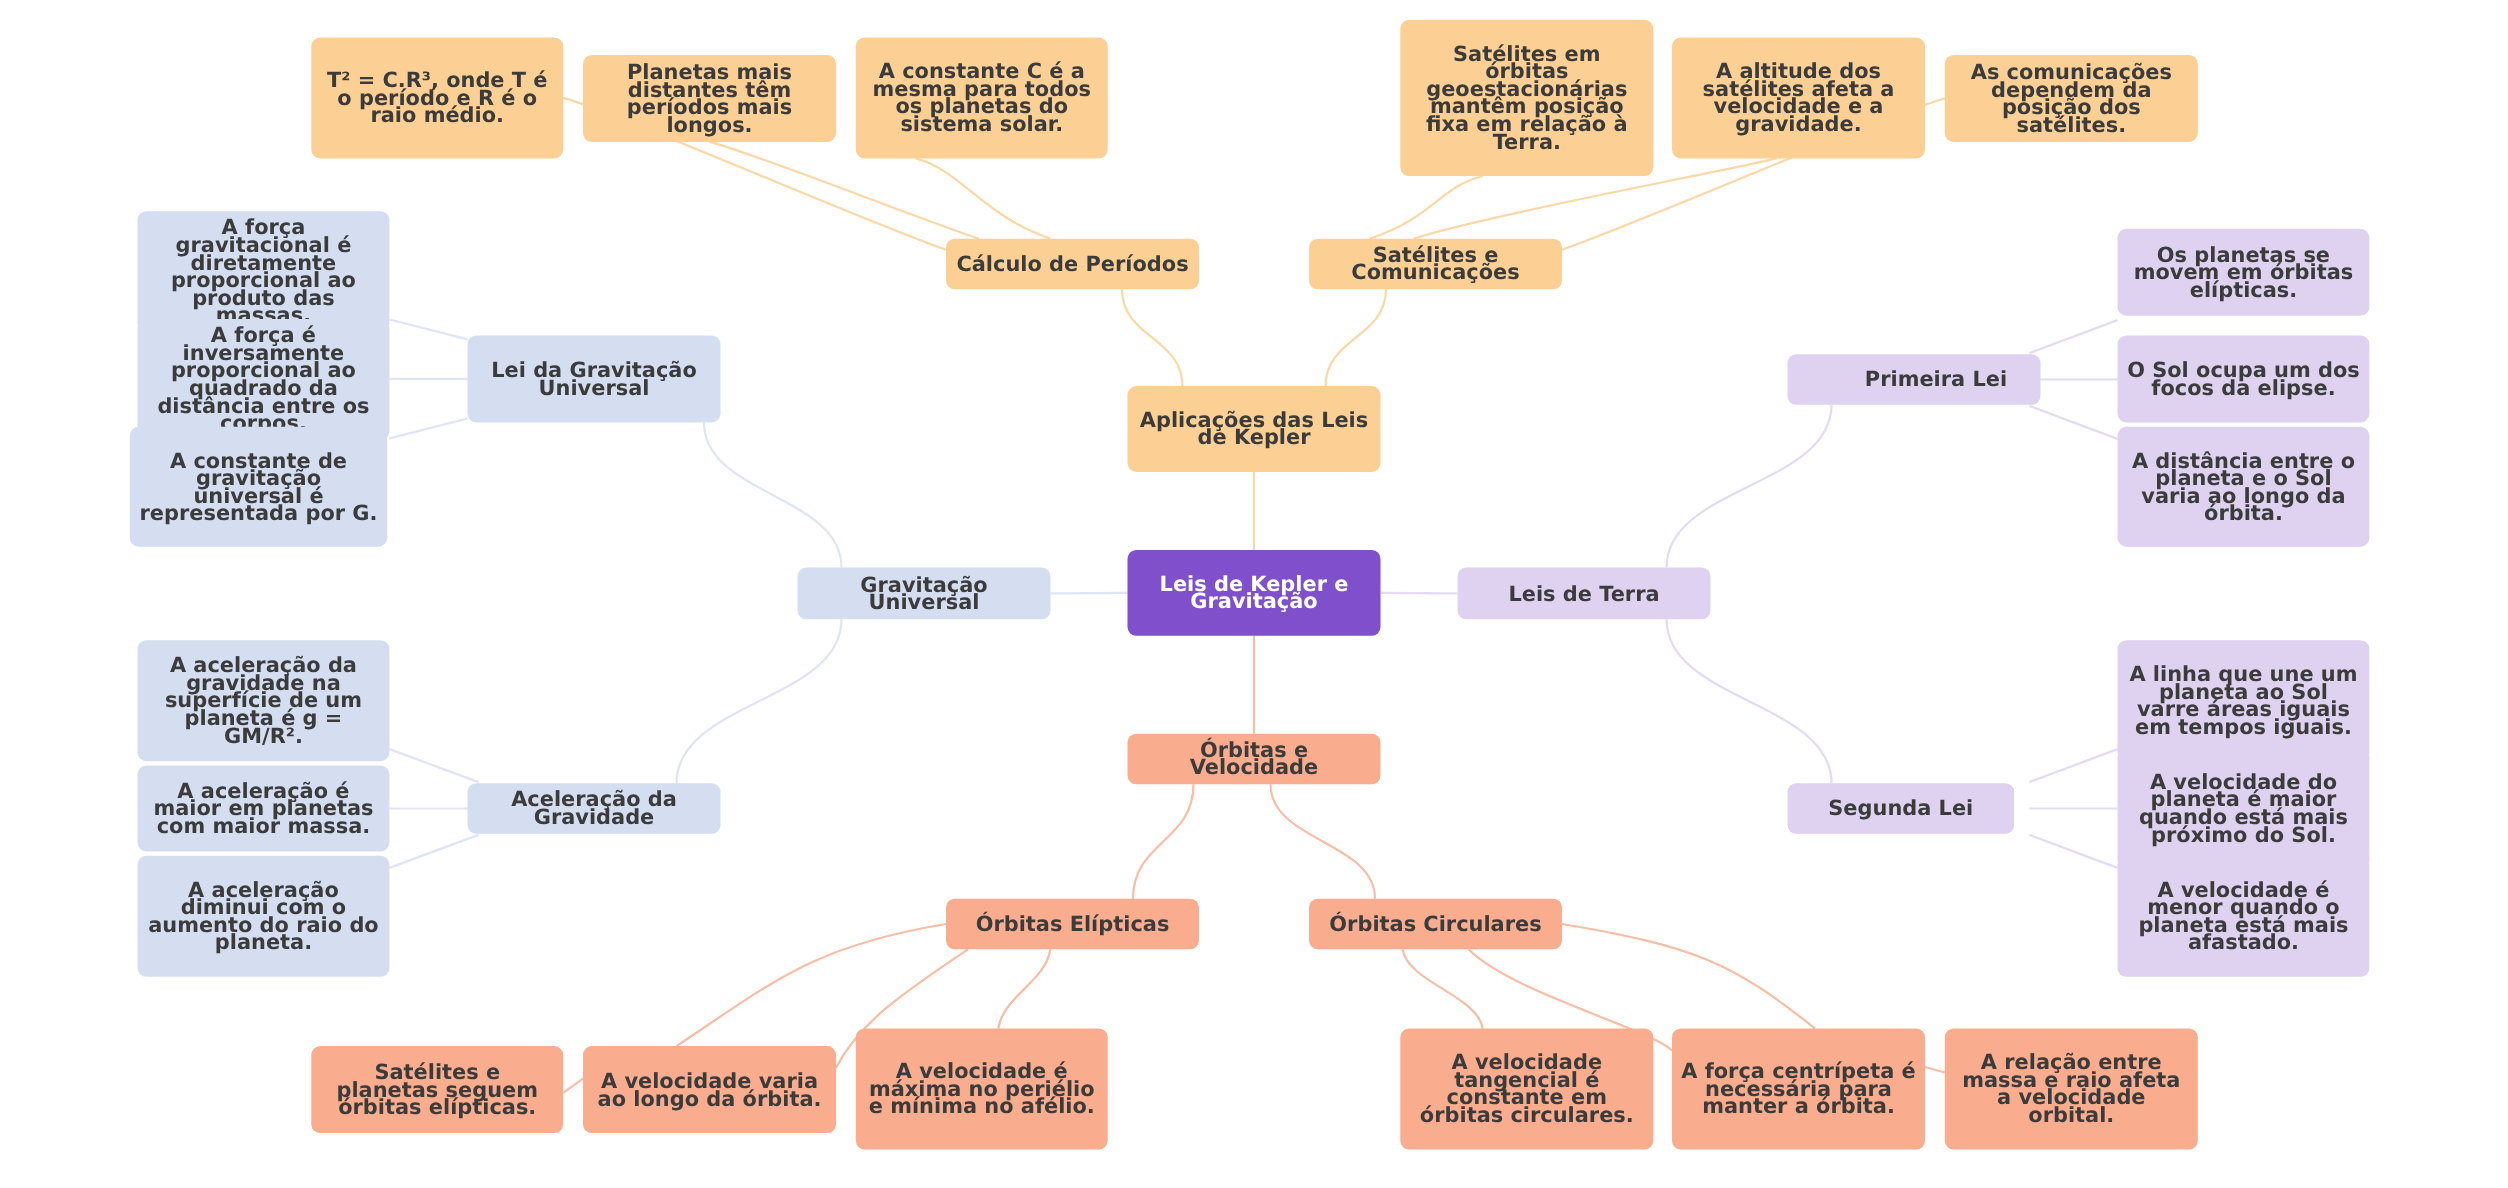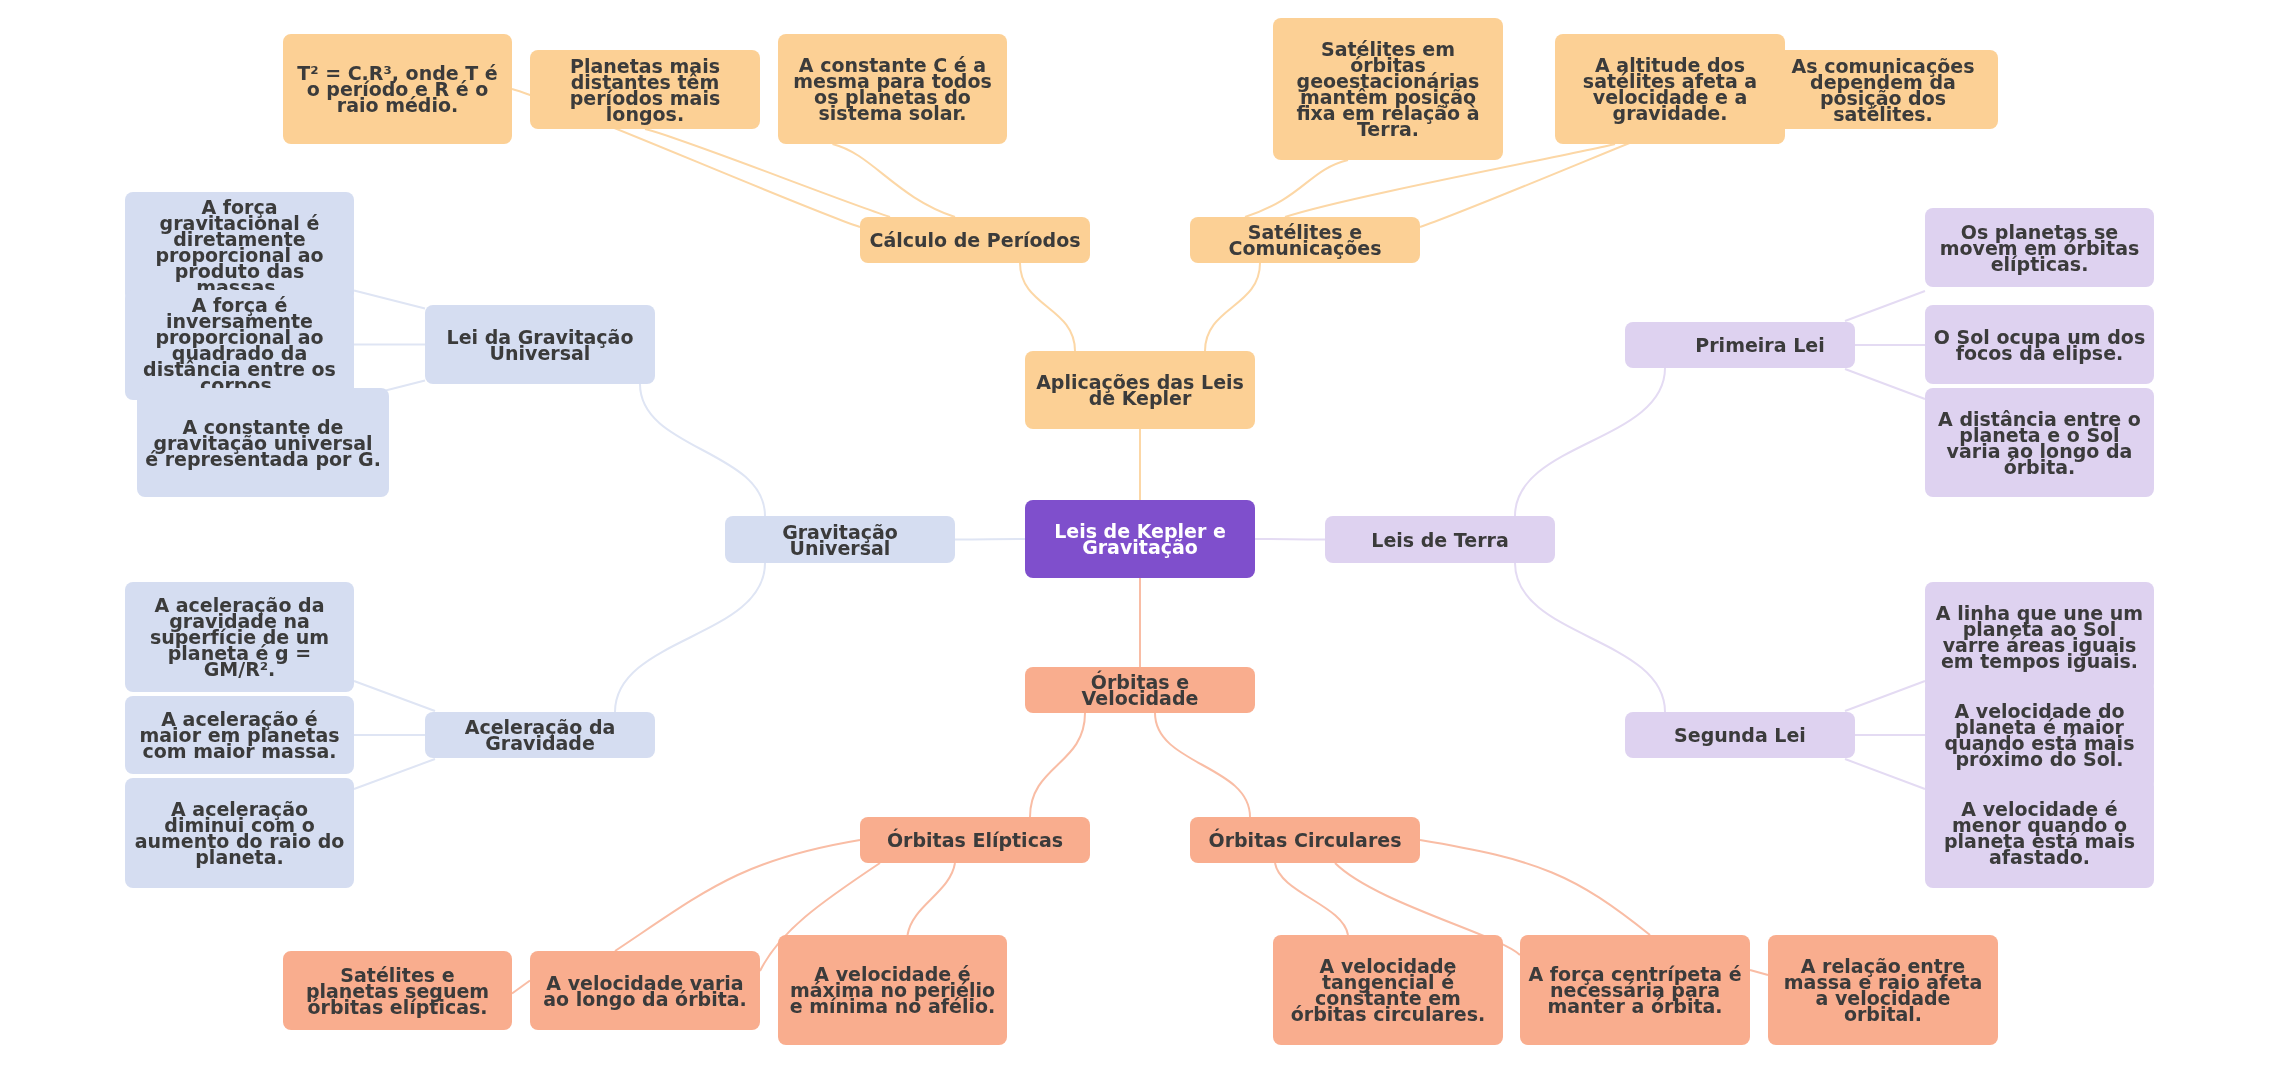--- a/index.html
+++ b/index.html
@@ -79,40 +79,40 @@
 </div>
 <div class="node orange" style="left:778px;top:34px;width:229px;height:110px;">
   <span>A constante C é a mesma para todos os planetas do sistema solar.</span>
 </div>
 <div class="node orange" style="left:1190px;top:217px;width:230px;height:46px;">
   <span>Satélites e Comunicações</span>
 </div>
 <div class="node orange" style="left:1273px;top:18px;width:230px;height:142px;">
   <span>Satélites em órbitas geoestacionárias mantêm posição fixa em relação à Terra.</span>
 </div>
-<div class="node orange" style="left:1520px;top:34px;width:230px;height:110px;margin-left:35px;">
+<div class="node orange" style="left:1520px;top:34px;width:230px;height:110px;">
   <span>A altitude dos satélites afeta a velocidade e a gravidade.</span>
 </div>
 <div class="node orange" style="left:1768px;top:50px;width:230px;height:79px;">
   <span>As comunicações dependem da posição dos satélites.</span>
 </div>
 
 <div class="node blue" style="left:725px;top:516px;width:230px;height:47px;">
   <span>Gravitação Universal</span>
 </div>
 <div class="node blue" style="left:425px;top:305px;width:230px;height:79px;">
   <span>Lei da Gravitação Universal</span>
 </div>
 <div class="node blue" style="left:125px;top:192px;width:229px;height:110px;">
   <span>A força gravitacional é diretamente proporcional ao produto das massas.</span>
 </div>
 <div class="node blue" style="left:125px;top:290px;width:229px;height:110px;">
   <span>A força é inversamente proporcional ao quadrado da distância entre os corpos.</span>
 </div>
-<div class="node blue" style="left:137px;top:388px;width:252px;height:109px;">
+<div class="node blue" style="left:118px;top:388px;width:234px;height:109px;">
   <span>A constante de gravitação universal é representada por G.</span>
 </div>
 <div class="node blue" style="left:425px;top:712px;width:230px;height:46px;">
   <span>Aceleração da Gravidade</span>
 </div>
 <div class="node blue" style="left:125px;top:582px;width:229px;height:110px;">
   <span>A aceleração da gravidade na superfície de um planeta é g = GM/R².</span>
 </div>
 <div class="node blue" style="left:125px;top:696px;width:229px;height:78px;">
   <span>A aceleração é maior em planetas com maior massa.</span>
@@ -129,21 +129,21 @@
 </div>
 <div class="node lilac" style="left:1925px;top:208px;width:229px;height:79px;">
   <span>Os planetas se movem em órbitas elípticas.</span>
 </div>
 <div class="node lilac" style="left:1925px;top:305px;width:229px;height:79px;">
   <span>O Sol ocupa um dos focos da elipse.</span>
 </div>
 <div class="node lilac" style="left:1925px;top:388px;width:229px;height:109px;">
   <span>A distância entre o planeta e o Sol varia ao longo da órbita.</span>
 </div>
-<div class="node lilac" style="left:1625px;top:712px;width:230px;height:46px;">
+<div class="node lilac" style="left:1625px;top:712px;width:206px;height:46px;">
   <span>Segunda Lei</span>
 </div>
 <div class="node lilac" style="left:1925px;top:582px;width:229px;height:110px;">
   <span>A linha que une um planeta ao Sol varre áreas iguais em tempos iguais.</span>
 </div>
 <div class="node lilac" style="left:1925px;top:680px;width:229px;height:110px;">
   <span>A velocidade do planeta é maior quando está mais próximo do Sol.</span>
 </div>
 <div class="node lilac" style="left:1925px;top:778px;width:229px;height:110px;">
   <span>A velocidade é menor quando o planeta está mais afastado.</span>

